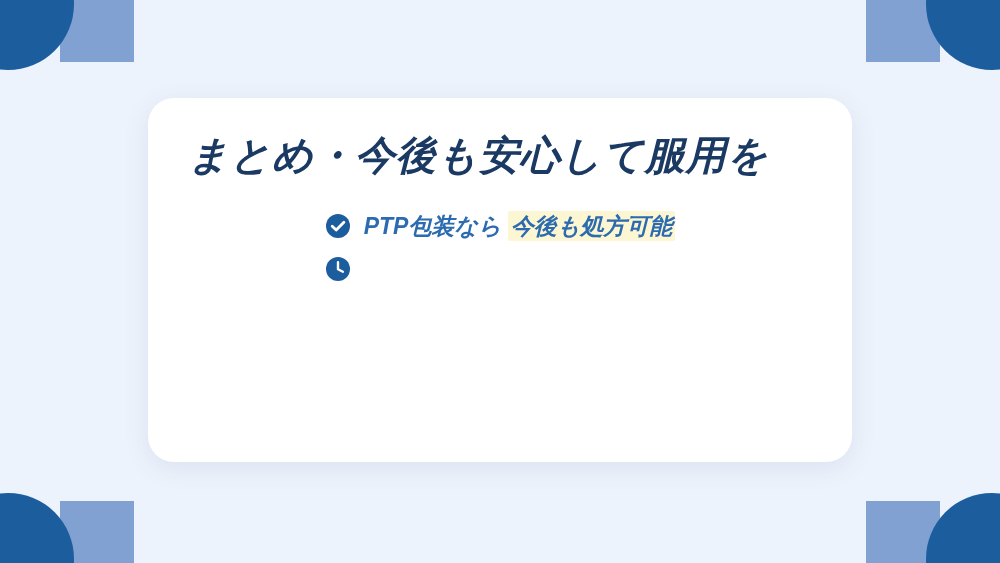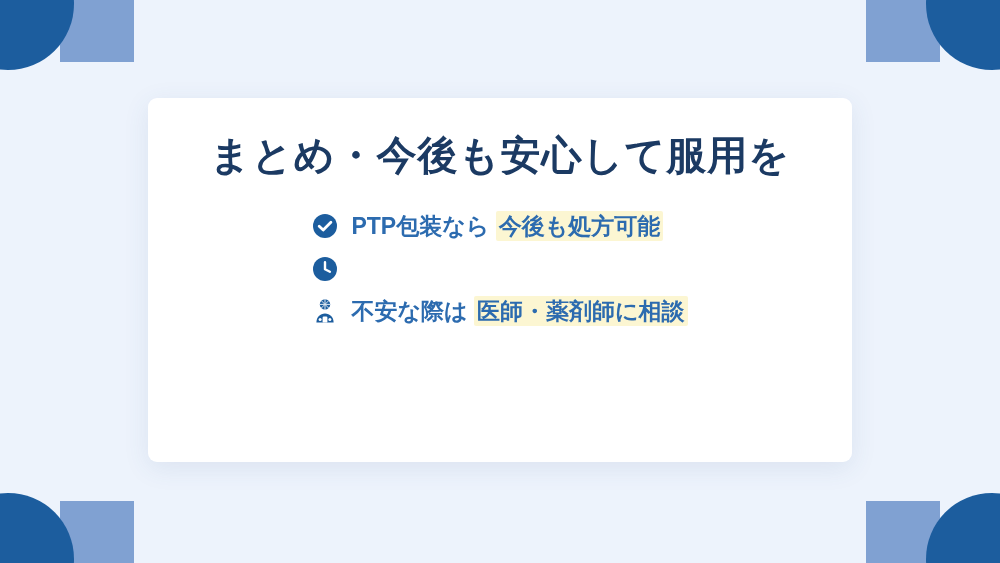--- a/index.html
+++ b/index.html
@@ -50,27 +50,28 @@
   .deco-br-ci { right: -58px; bottom: -62px; }
 
   
   .card {
     position: absolute;
     left: 148px;
     top: 98px;
     width: 704px;
     height: 364px;
     background: #ffffff;
-    border-radius: 9px;
+    border-radius: 26px;
     box-shadow: 0 6px 26px rgba(60, 90, 140, .10);
     box-sizing: border-box;
     padding: 34px 40px 30px 40px;
     display: flex;
     flex-direction: column;
-    align-items: center;
+    align-items: flex-start;
+    font-style: italic;
   }
 
   .card-title {
     color: #1b3a63;
     font-size: 40px;
     font-weight: bold;
     letter-spacing: 1px;
     line-height: 1.15;
     text-align: center;
     margin: 0;
@@ -161,30 +162,17 @@
 
     <li class="bullet-row">
       <span class="bullet-icon">
         <svg width="26" height="26" viewBox="0 0 26 26" aria-hidden="true">
           <circle cx="13" cy="13" r="12" fill="#1c5d9e"></circle>
           <path d="M13 6.2 L13 13.2 L17.9 15.7" fill="none" stroke="#ffffff" stroke-width="2.4" stroke-linecap="round" stroke-linejoin="round"></path>
         </svg>
       </span>
     </li>
 
-    <li class="bullet-row">
-      <span class="bullet-icon">
-        <svg width="26" height="26" viewBox="0 0 26 26" aria-hidden="true">
-          <circle cx="13" cy="6.4" r="5.2" fill="#1c5d9e"></circle>
-          <path d="M13 1.2 L13 11.6 M7.8 6.4 L18.2 6.4 M9.3 2.7 L16.7 10.1 M16.7 2.7 L9.3 10.1" stroke="#ffffff" stroke-width="1" opacity=".85"></path>
-          <path d="M4.4 24.6 C4.4 18.9 8.2 15.4 13 15.4 C17.8 15.4 21.6 18.9 21.6 24.6 Z" fill="#1c5d9e"></path>
-          <rect x="10.6" y="18.6" width="4.8" height="6" rx="1.2" fill="#ffffff"></rect>
-          <circle cx="8.1" cy="21.4" r="1.5" fill="#ffffff"></circle>
-          <circle cx="17.9" cy="21.4" r="1.5" fill="#ffffff"></circle>
-        </svg>
-      </span>
-      <span class="bullet-text"><span>不安な際は </span><span class="mark">医師・薬剤師に相談</span><span></span></span>
-    </li>
 
   </ul>
 
 
 </div>
 
 </body></html>

